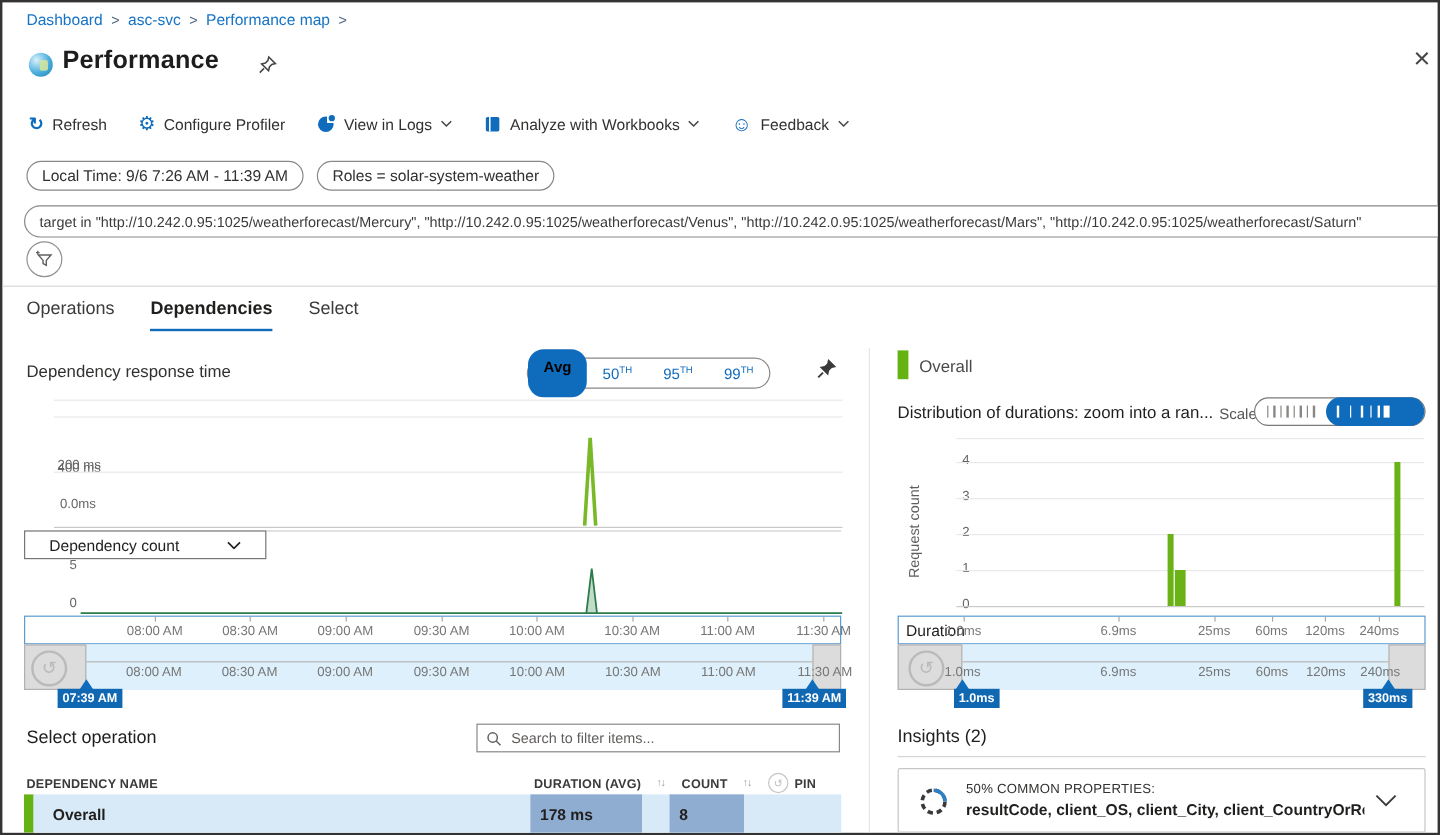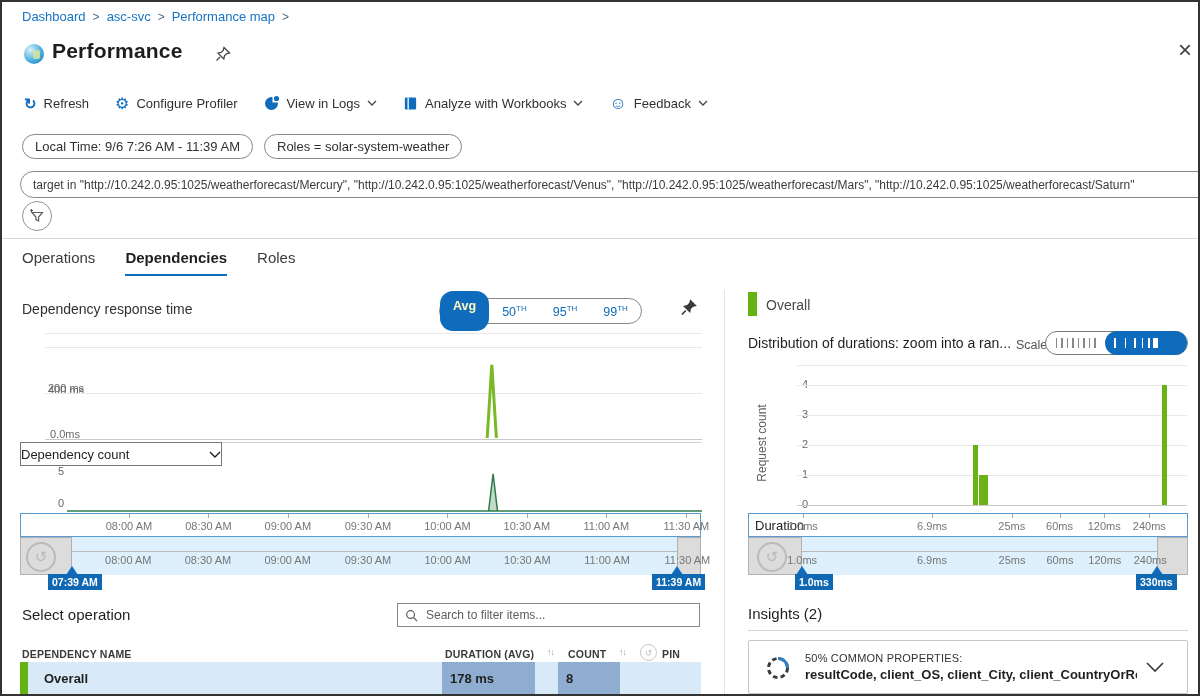--- a/index.html
+++ b/index.html
@@ -34,24 +34,24 @@
   .gl{height:1px;background:#e9e9e9;}
   .gl.dark{background:#c9c9c9;}
   .ylab{font-size:11px;color:#666;}
   .xlab{position:absolute;transform:translateX(-50%);font-size:11px;color:#767676;white-space:nowrap;top:6px;}
   .xtick{position:absolute;top:0;width:1px;height:4px;background:#a8a8a8;}
   .axisbox{border:1px solid #5a9bd4;background:#fff;box-sizing:border-box;}
   
   .aggwrap{display:flex;align-items:center;height:24px;border:1px solid #8a8886;border-radius:13px;background:#fff;}
   .agg{padding:0 13px;font-size:12.5px;color:#0f6cbd;line-height:24px;cursor:pointer;}
   .agg sup{font-size:8px;}
-  .agg.sel{background:#0f6cbd;color:#fef9c3;border-radius:13px;font-weight:700;height:40px;}
+  .agg.sel{background:#0f6cbd;color:#000000;border-radius:13px;font-weight:700;height:40px;}
   
   .selectbox{display:flex;align-items:center;justify-content:space-between;border:1px solid #767676;background:#fff;
-     padding:0 0;font-size:13px;color:#201f1e;box-sizing:border-box;cursor:pointer;}
+     padding:0 20px;font-size:13px;color:#201f1e;box-sizing:border-box;cursor:pointer;}
   .search{display:flex;align-items:center;gap:6px;border:1px solid #8a8886;background:#fff;padding:0 7px;box-sizing:border-box;}
   .search input{border:none;outline:none;flex:1;font-size:12px;font-family:"Liberation Sans",sans-serif;color:#323130;}
   .search input::placeholder{color:#605e5c;}
   
   .handle{position:absolute;top:0;height:38px;background:#dcdcdc;border:1px solid #b3b1af;box-sizing:border-box;cursor:ew-resize;}
   .bluearea{position:absolute;top:0;height:38px;background:#ddf0fb;}
   .resetcirc{position:absolute;width:26px;height:26px;border:2px solid #bcbab8;border-radius:50%;color:#bcbab8;
      font-size:15px;display:flex;align-items:center;justify-content:center;background:transparent;}
   .tri{position:absolute;width:0;height:0;border-left:6px solid transparent;border-right:6px solid transparent;border-bottom:9px solid #0f6cbd;cursor:ew-resize;}
   .brushlab{position:absolute;background:#1068b3;color:#fff;font-size:10.5px;font-weight:700;padding:2px 4px;white-space:nowrap;}
@@ -148,21 +148,21 @@
       <line x1="2.5" y1="1" x2="2.5" y2="4" stroke="#5f5f5f" stroke-width="1.1"></line>
       <line x1="1" y1="2.5" x2="4" y2="2.5" stroke="#5f5f5f" stroke-width="1.1"></line>
     </svg>
   </div>
 
   <div class="abs hr" style="left:0;top:236px;width:1196px;background:#d8d8d8;"></div>
 
   <div class="abs tabs" style="left:20px;top:247px;">
     <span class="tab">Operations</span>
     <span class="tab active">Dependencies</span>
-    <span class="tab">Roles</span>
+    <span class="tab">Select</span>
   </div>
 
   <div class="abs" style="left:20px;top:299px;font-size:14px;color:#323130;">Dependency response time</div>
 
   <div class="abs aggwrap" style="left:437px;top:296px;">
     <span class="agg sel"><span>Avg</span><sup></sup></span>
     <span class="agg"><span>50</span><sup>TH</sup></span>
     <span class="agg"><span>95</span><sup>TH</sup></span>
     <span class="agg"><span>99</span><sup>TH</sup></span>
   </div>
@@ -171,21 +171,21 @@
         <path d="M9 1 L15 7 L11.7 7.7 L9.7 9.7 L9 13.3 L2.7 7 L6.3 6.3 L8.3 4.3 Z"></path>
         <rect x="1" y="12.2" width="5" height="1.4" transform="rotate(-45 3.5 13)"></rect>
       </g>
   </svg>
 
   <div class="abs gl" style="left:43px;top:331px;width:657px;"></div>
   <div class="abs ylab" style="left:46px;top:334px;margin-top:48px;">400 ms</div>
   <div class="abs gl" style="left:43px;top:345px;width:657px;"></div>
   <div class="abs ylab" style="left:46px;top:380px;">200 ms</div>
   <div class="abs gl" style="left:43px;top:391px;width:657px;"></div>
-  <div class="abs ylab" style="left:48px;top:426px;">0.0ms</div>
+  <div class="abs ylab" style="left:48px;top:412px;">0.0ms</div>
   <div class="abs gl dark" style="left:43px;top:437px;width:657px;"></div>
   <svg id="resp-svg" class="abs" style="left:43px;top:333px;" width="657" height="104" viewBox="0 0 657 104" preserveAspectRatio="none">
       <polyline points="442.2,103.0 446.8,29.8 451.4,103.0" fill="none" stroke="#79b928" stroke-width="3"></polyline>
     </svg>
 
   <div class="abs hr" style="left:18px;top:440px;width:681px;background:#d0d0d0;"></div>
   <div class="abs selectbox" style="left:18px;top:440px;width:202px;height:24px;">
     <span>Dependency count</span>
     <svg width="12" height="7" viewBox="0 0 12 7">
         <polyline points="1,1 6,6 11,1" fill="none" stroke="#201f1e" stroke-width="1.4"></polyline>

